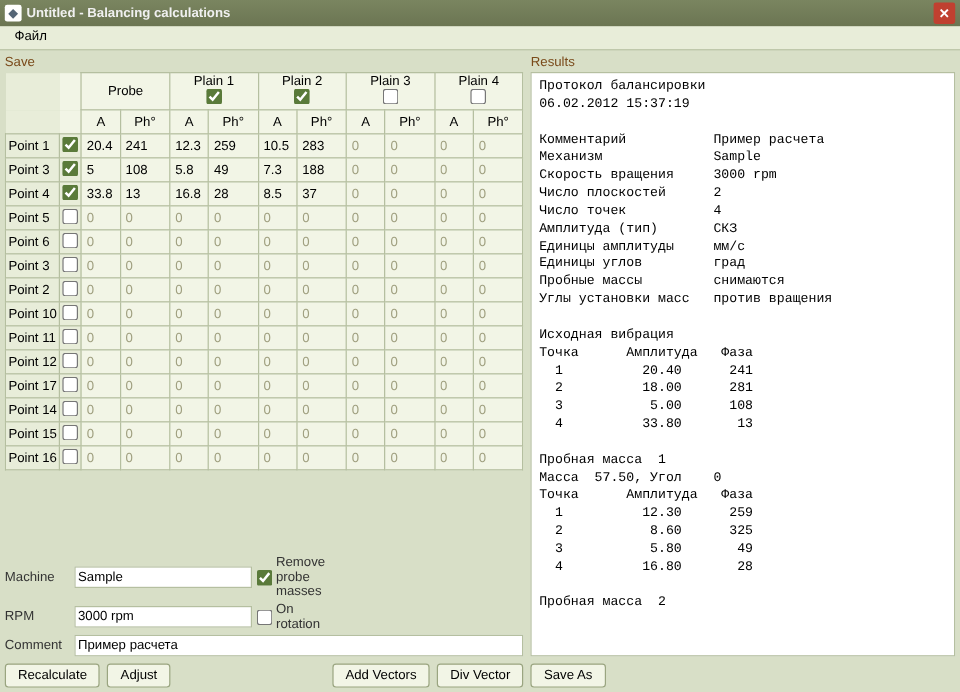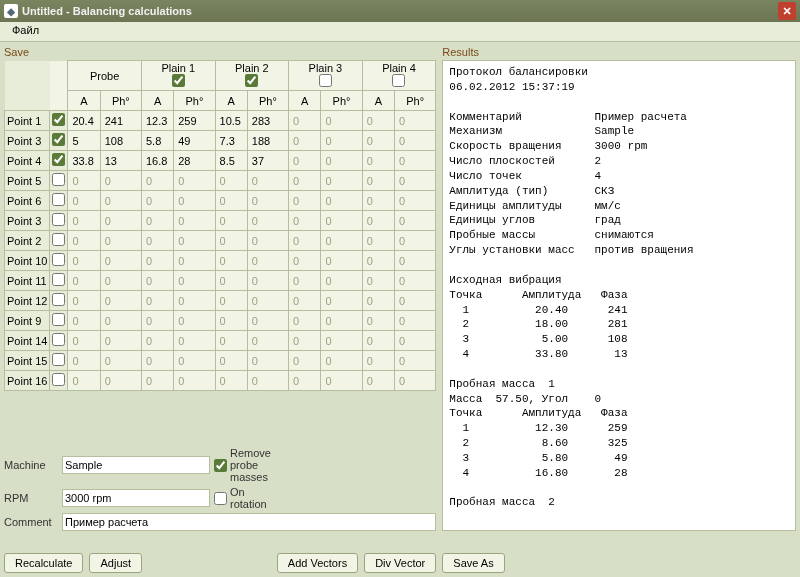--- a/index.html
+++ b/index.html
@@ -24,21 +24,21 @@
   table.grid td.dim input { color:#a0a080; }
   .hdr-plain { text-align:center; }
   .form-row { display: flex; align-items: center; gap: 4px; margin-top: 3px; }
   .form-row label { width: 54px; color:#333; }
   .form-row input[type=text] { border: 1px solid #b5bfa0; background: #fff; padding: 2px; flex:0 0 100px; }
   .form-row.comment input[type=text]{flex:1;}
   .chk-lbl { display:flex; align-items:center; gap:3px; }
   input[type=checkbox]{ accent-color:#5a7a3a; width:13px;height:13px;}
   .btn-row { display:flex; gap:6px; margin-top:6px; }
   .btn-row .gap { flex:1; }
-  button { background:#f2f5e6; border:1px solid #9aa580; border-radius:3px; padding:3px 10px; cursor:pointer; font-size:11px;margin-top:16px;}
+  button { background:#f2f5e6; border:1px solid #9aa580; border-radius:3px; padding:3px 10px; cursor:pointer; font-size:11px;}
   .results-box { flex:1; border:1px solid #b5bfa0; background:#fff; padding:4px 6px; font-family:'Courier New',monospace; font-size:11px; white-space:pre; overflow-y:scroll; line-height:1.35;}
   .right-btn-row { margin-top:6px; }
   .hdr-group td{background:#e8edd9;border:none;text-align:center;padding-bottom:0;}
   .sub-hdr td{background:#e8edd9;text-align:center;}
 </style>
 </head>
 <body>
 
 <div class="titlebar">
   <div class="app-icon">◆</div>
@@ -227,21 +227,21 @@
               <td class="dim"><input type="text" value="0" style=""></td>
               <td class="dim"><input type="text" value="0" style=""></td>
               <td class="dim"><input type="text" value="0" style=""></td>
               <td class="dim"><input type="text" value="0" style=""></td>
               <td class="dim"><input type="text" value="0" style=""></td>
               <td class="dim"><input type="text" value="0" style=""></td>
               <td class="dim"><input type="text" value="0" style=""></td>
               <td class="dim"><input type="text" value="0" style=""></td>
             </tr>
             <tr>
-              <td class="lbl">Point 9</td>
+              <td class="lbl">Point 17</td>
               <td class="chk"><input type="checkbox" style=""></td>
               <td class="dim"><input type="text" value="0" style=""></td>
               <td class="dim"><input type="text" value="0" style=""></td>
               <td class="dim"><input type="text" value="0" style=""></td>
               <td class="dim"><input type="text" value="0" style=""></td>
               <td class="dim"><input type="text" value="0" style=""></td>
               <td class="dim"><input type="text" value="0" style=""></td>
               <td class="dim"><input type="text" value="0" style=""></td>
               <td class="dim"><input type="text" value="0" style=""></td>
               <td class="dim"><input type="text" value="0" style=""></td>

